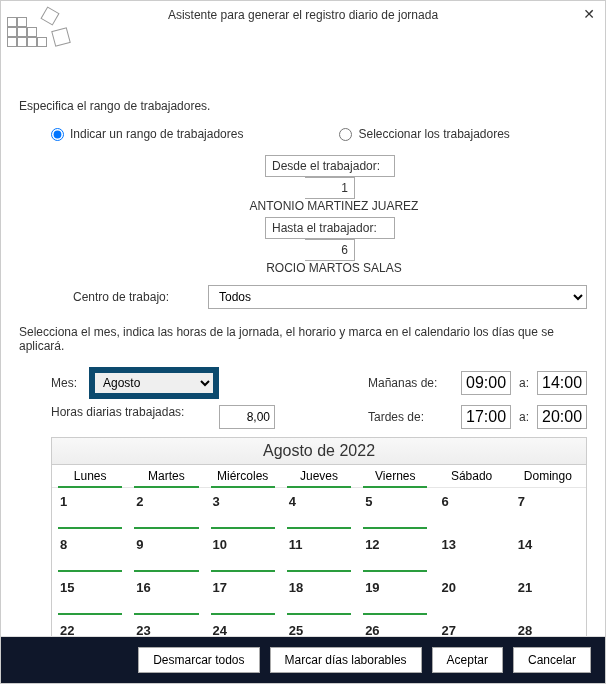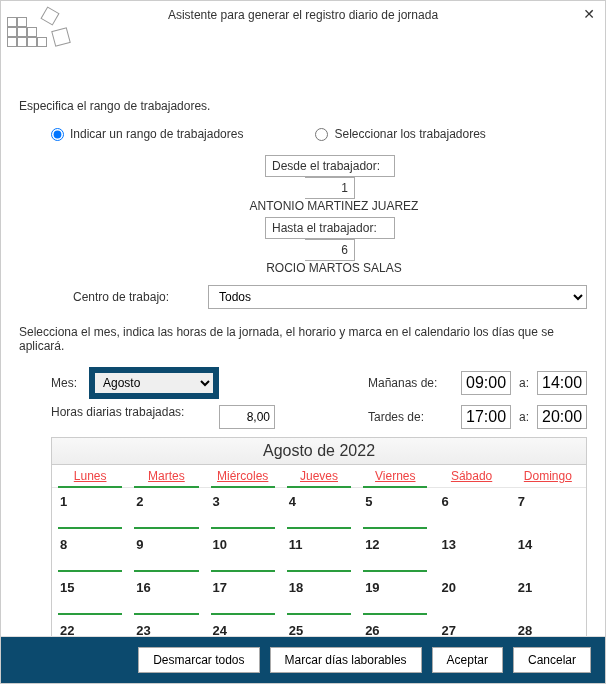--- a/index.html
+++ b/index.html
@@ -39,21 +39,21 @@
   width: 80px;
   height: 56px;
 }
 .logo .sq { position: absolute; border: 1px solid #999; background: #fff; }
 .content {
   padding: 70px 18px 0 18px;
 }
 .section-label { margin-bottom: 14px; }
 .radio-row {
   display: flex;
-  gap: 72px;
+  gap: 96px;
   padding-left: 32px;
   margin-bottom: 14px;
   align-items: center;
 }
 .radio-row label { display: flex; align-items: center; gap: 6px; }
 .worker-rows { padding-left: 54px; margin-bottom: 10px; }
 .worker-row { display: flex; align-items: center; margin-bottom: 4px; flex-direction: column; }
 .worker-label {
   border: 1px solid #aaa;
   width: 130px;
@@ -133,24 +133,23 @@
   border-bottom: 1px solid #ccc;
 }
 .cal-grid {
   display: grid;
   grid-template-columns: repeat(7, 1fr);
 }
 .cal-head {
   text-align: center;
   padding: 4px 0;
   font-size: 12px;
-  color: #ef4444;
+  color: #000000;
   border-bottom: 1px solid #e6e6e6;
   position: relative;
-  text-decoration: underline;
 }
 .cal-head.marked::after {
   content: "";
   position: absolute;
   left: 6px; right: 6px;
   bottom: -1px;
   height: 2px;
   background: #2a9d3e;
 }
 .cal-cell {
@@ -171,21 +170,21 @@
   background: #2a9d3e;
 }
 .footer {
   position: absolute;
   bottom: 0; left: 0; right: 0;
   border-top: 1px solid #ddd;
   padding: 10px 14px;
   display: flex;
   justify-content: flex-end;
   gap: 10px;
-  background: #0c4a6e;
+  background: #0f172a;
 }
 .footer button {
   border: 1px solid #aaa;
   background: #fff;
   padding: 5px 14px;
   font-family: inherit;
   font-size: 12px;
   cursor: pointer;
 }
 input[type=radio] { margin: 0; }

